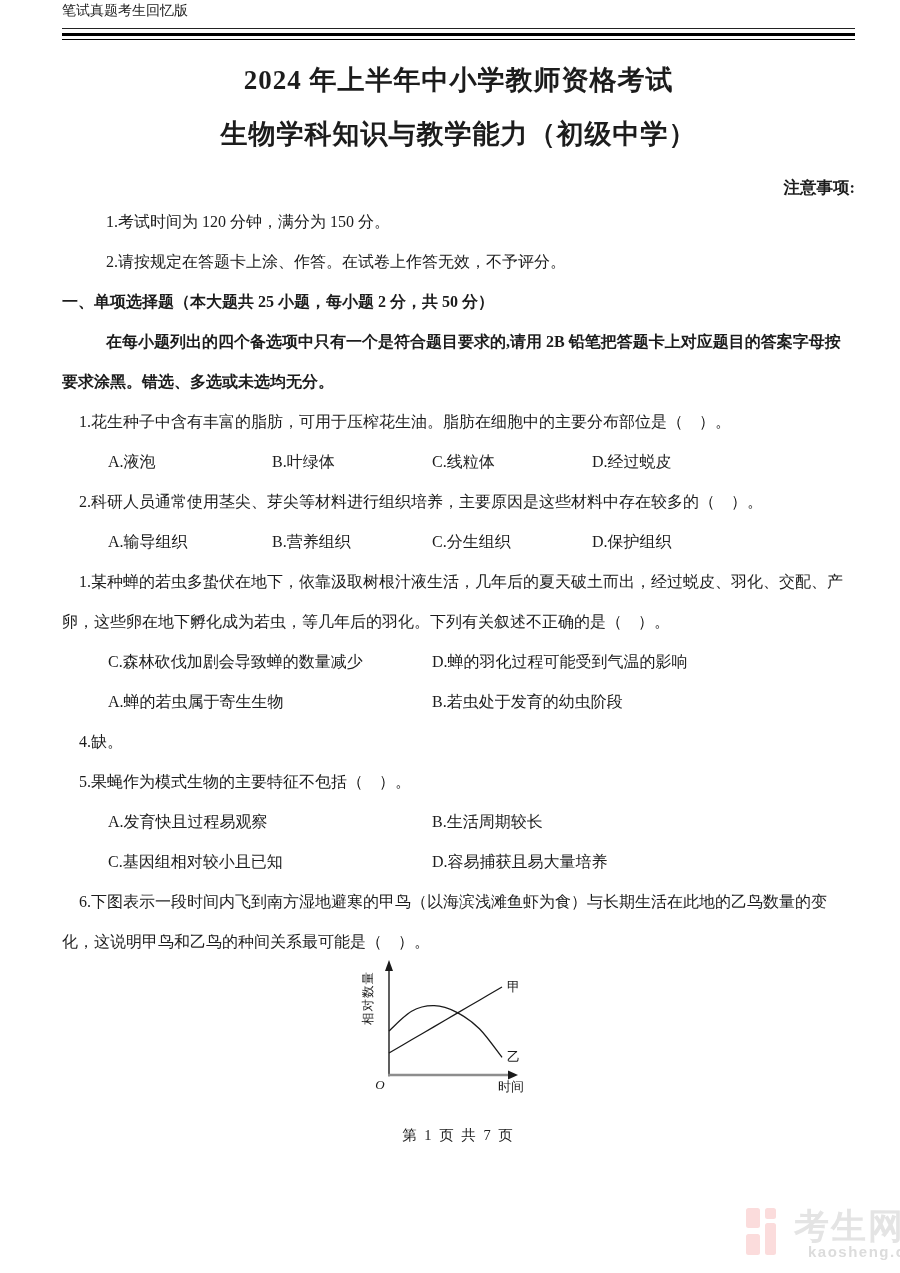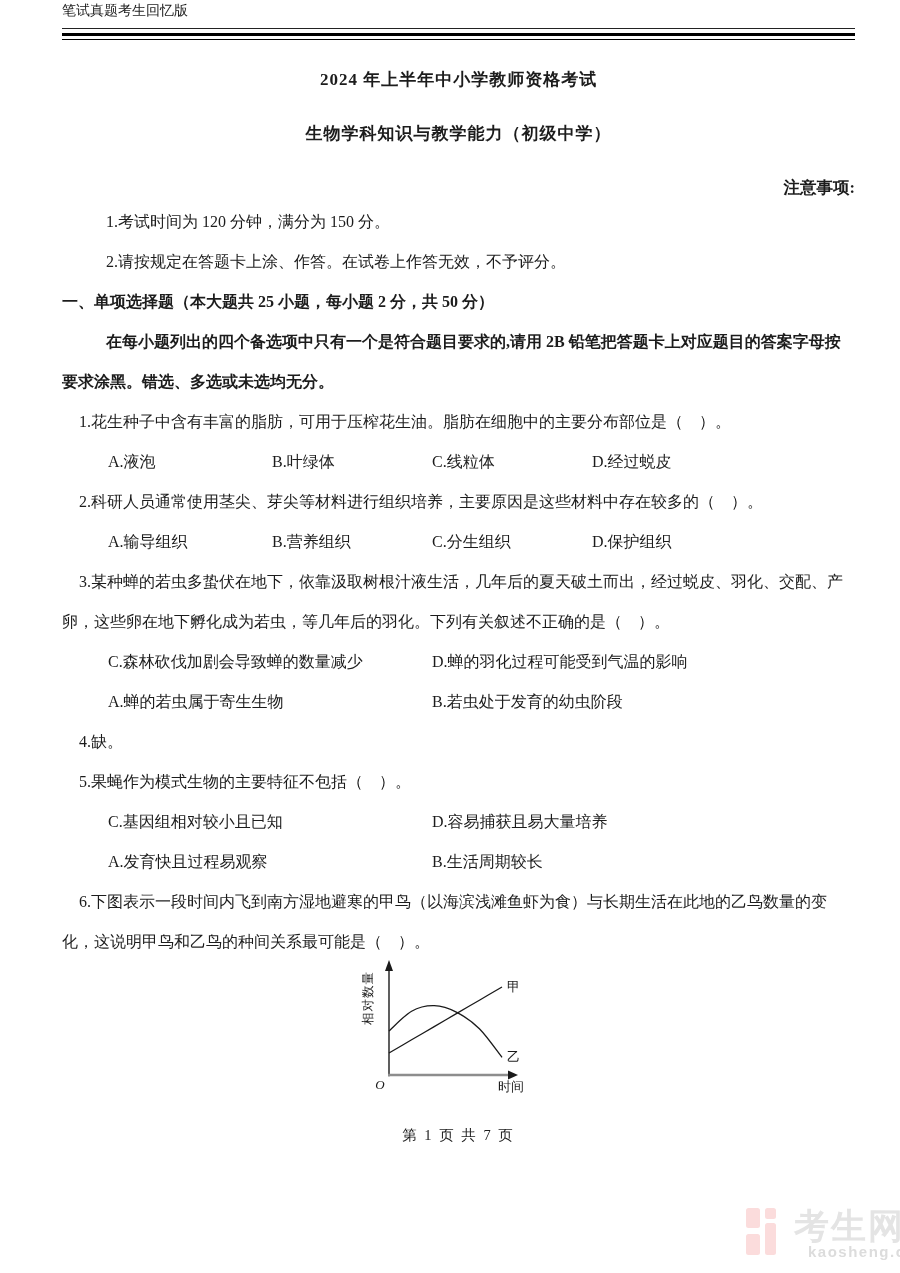--- a/index.html
+++ b/index.html
@@ -4,21 +4,21 @@
 <style>
   html,body{margin:0;padding:0;background:#ffffff;}
   .page{position:relative;width:900px;height:1273px;background:#fff;overflow:hidden;
         font-family:"Liberation Serif","DejaVu Serif",serif;color:#1c1c1c;}
   .content{padding:0 45px 0 62px;}
 
   .header-label{padding-bottom:6px;font-size:14px;line-height:22px;
                 border-bottom:1.5px solid #222;}
   .header-rule{margin-top:4px;height:3px;border-top:3px solid #000;border-bottom:1.5px solid #000;}
 
-  .exam-title{text-align:center;font-weight:bold;font-size:17px;line-height:30px;letter-spacing:1px;}
+  .exam-title{text-align:center;font-weight:bold;font-size:27px;line-height:30px;letter-spacing:1px;}
   .t1{margin-top:25px;}
   .t2{margin-top:24px;}
 
   .notice-heading{margin-top:25px;font-weight:bold;font-size:16.5px;line-height:28px;text-align:right;}
   .bodyline{font-size:16px;line-height:40px;}
   .notice-item{padding-left:44px;}
   .section-heading{font-weight:bold;}
   .intro{font-weight:bold;text-indent:44px;}
   .question{text-indent:17px;}
   .opts{font-size:16px;line-height:40px;padding-left:46px;}
@@ -70,40 +70,40 @@
     </div>
 
     <div>
       <div class="bodyline question">2.科研人员通常使用茎尖、芽尖等材料进行组织培养，主要原因是这些材料中存在较多的（　）。</div>
       <div class="opts">
         <span class="c1">A.输导组织</span><span class="c2">B.营养组织</span><span class="c3">C.分生组织</span><span>D.保护组织</span>
       </div>
     </div>
 
     <div>
-      <div class="bodyline question">3.某种蝉的若虫多蛰伏在地下，依靠汲取树根汁液生活，几年后的夏天破土而出，经过蜕皮、羽化、交配、产卵，这些卵在地下孵化成为若虫，等几年后的羽化。下列有关叙述不正确的是（　）。</div>
+      <div class="bodyline question">1.某种蝉的若虫多蛰伏在地下，依靠汲取树根汁液生活，几年后的夏天破土而出，经过蜕皮、羽化、交配、产卵，这些卵在地下孵化成为若虫，等几年后的羽化。下列有关叙述不正确的是（　）。</div>
       <div class="opts">
         <span class="w">C.森林砍伐加剧会导致蝉的数量减少</span><span>D.蝉的羽化过程可能受到气温的影响</span>
       </div>
       <div class="opts">
         <span class="w">A.蝉的若虫属于寄生生物</span><span>B.若虫处于发育的幼虫阶段</span>
       </div>
     </div>
 
     <div>
       <div class="bodyline question">4.缺。</div>
     </div>
 
     <div>
       <div class="bodyline question">5.果蝇作为模式生物的主要特征不包括（　）。</div>
       <div class="opts">
-        <span class="w">C.基因组相对较小且已知</span><span>D.容易捕获且易大量培养</span>
+        <span class="w">A.发育快且过程易观察</span><span>B.生活周期较长</span>
       </div>
       <div class="opts">
-        <span class="w">A.发育快且过程易观察</span><span>B.生活周期较长</span>
+        <span class="w">C.基因组相对较小且已知</span><span>D.容易捕获且易大量培养</span>
       </div>
     </div>
 
     <div>
       <div class="bodyline question">6.下图表示一段时间内飞到南方湿地避寒的甲鸟（以海滨浅滩鱼虾为食）与长期生活在此地的乙鸟数量的变化，这说明甲鸟和乙鸟的种间关系最可能是（　）。</div>
       <div class="figure">
         <svg width="220" height="152" viewBox="0 0 220 152" font-family="Liberation Serif, DejaVu Serif, serif">
           <line x1="37" y1="9" x2="37" y2="120.3" stroke="#1a1a1a" stroke-width="1.4"></line>
           <polygon points="33,15 37,4 41,15" fill="#1a1a1a"></polygon>
           <line x1="36" y1="119" x2="159" y2="119" stroke="#8d8d8d" stroke-width="2.6"></line>

